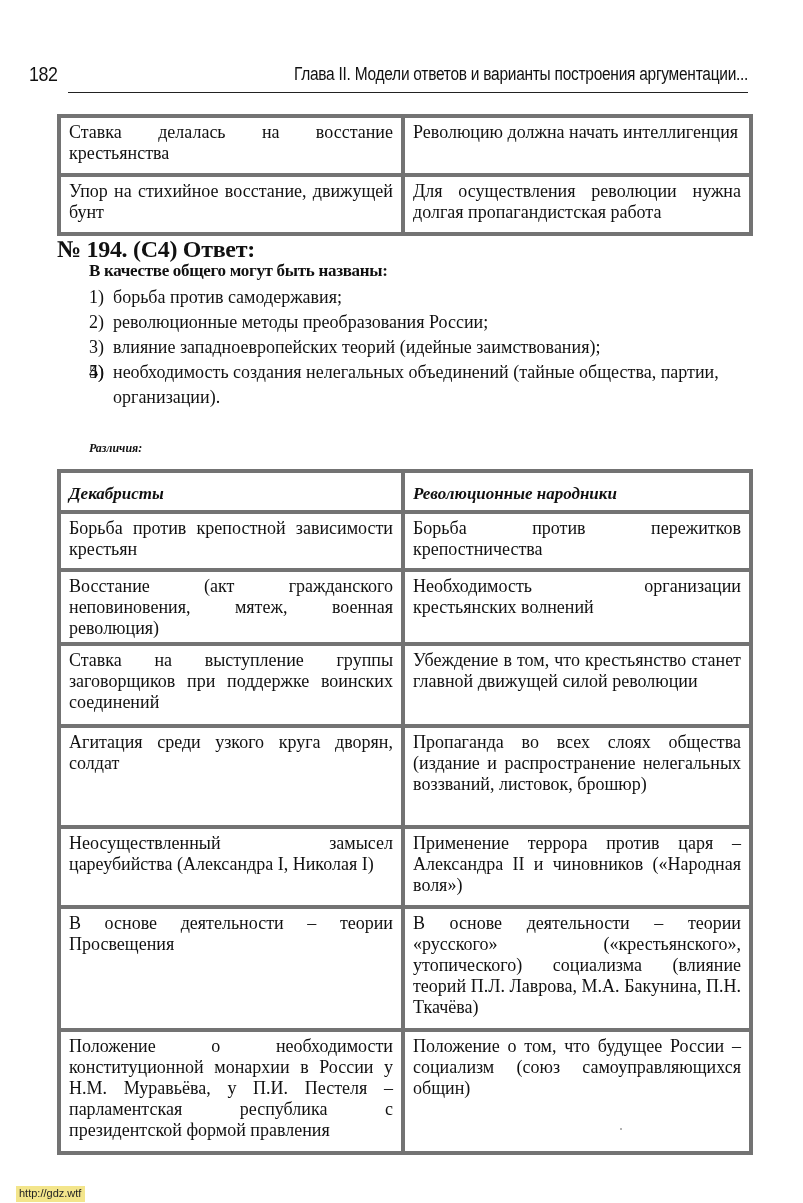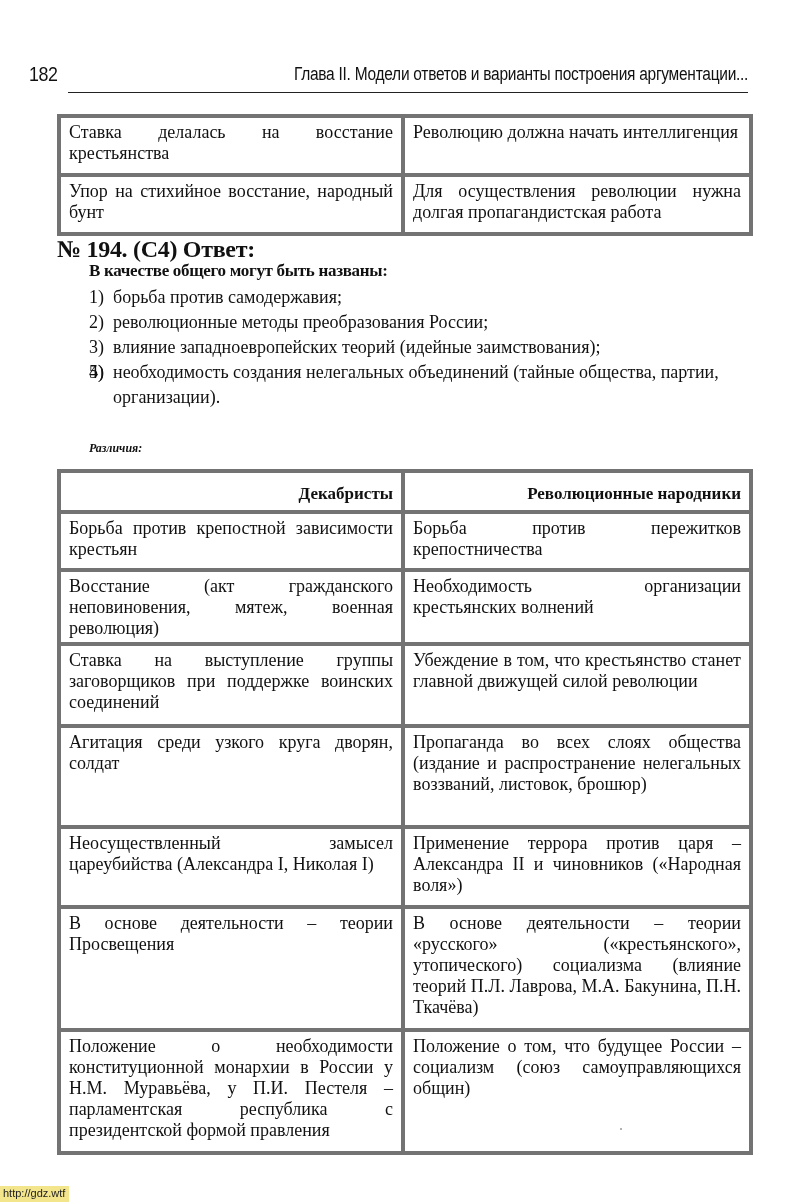--- a/index.html
+++ b/index.html
@@ -59,23 +59,24 @@
     padding: 4px 8px 3px 8px;
     text-align: left;
     font-weight: normal;
     text-align: justify;
     hyphens: manual;
   }
   table.cmp col.c1 { width: 344px; }
   table.cmp col.c2 { width: 348px; }
   table.cmp th {
     font-weight: bold;
-    text-align: right;
+    text-align: left;
     padding: 10px 8px 4px 8px;
     font-size: 17px;
+    font-style: italic;
   }
   #table1 { top: 114px; }
   #table1 td { height: 48px; }
   .answer-heading {
     position: absolute;
     left: 57px;
     top: 236px;
     font-weight: bold;
     font-size: 24px;
     letter-spacing: -0.3px;
@@ -120,21 +121,21 @@
   #table2 th { height: 23px; }
   .row-a td { height: 47px; }
   .row-b td { height: 47px; }
   .row-c td { height: 71px; }
   .row-d td { height: 90px; }
   .row-e td { height: 69px; }
   .row-f td { height: 112px; }
   .row-g td { height: 112px; }
   .watermark {
     position: absolute;
-    left: 0;
+    left: 16px;
     top: 1186px;
     background: #f3e58b;
     font-family: "Liberation Sans", "DejaVu Sans", sans-serif;
     font-size: 11px;
     line-height: 15px;
     padding: 0 4px 1px 3px;
     color: #222;
   }
   .speck {
     position: absolute;
@@ -155,21 +156,21 @@
   <colgroup>
       <col class="c1">
       <col class="c2">
     </colgroup>
   <tbody>
     <tr>
       <td>Ставка делалась на восстание крестьянства</td>
       <td>Революцию должна начать интеллигенция</td>
     </tr>
     <tr>
-      <td>Упор на стихийное восстание, народный бунт</td>
+      <td>Упор на стихийное восстание, движущей бунт</td>
       <td>Для осуществления революции нужна долгая пропагандистская работа</td>
     </tr>
   </tbody>
 </table>
 
 <div class="answer-heading">№ 194. (С4) Ответ:</div>
 <div class="common-heading">В качестве общего могут быть названы:</div>
 
 <ol class="common-list">
   <li>

